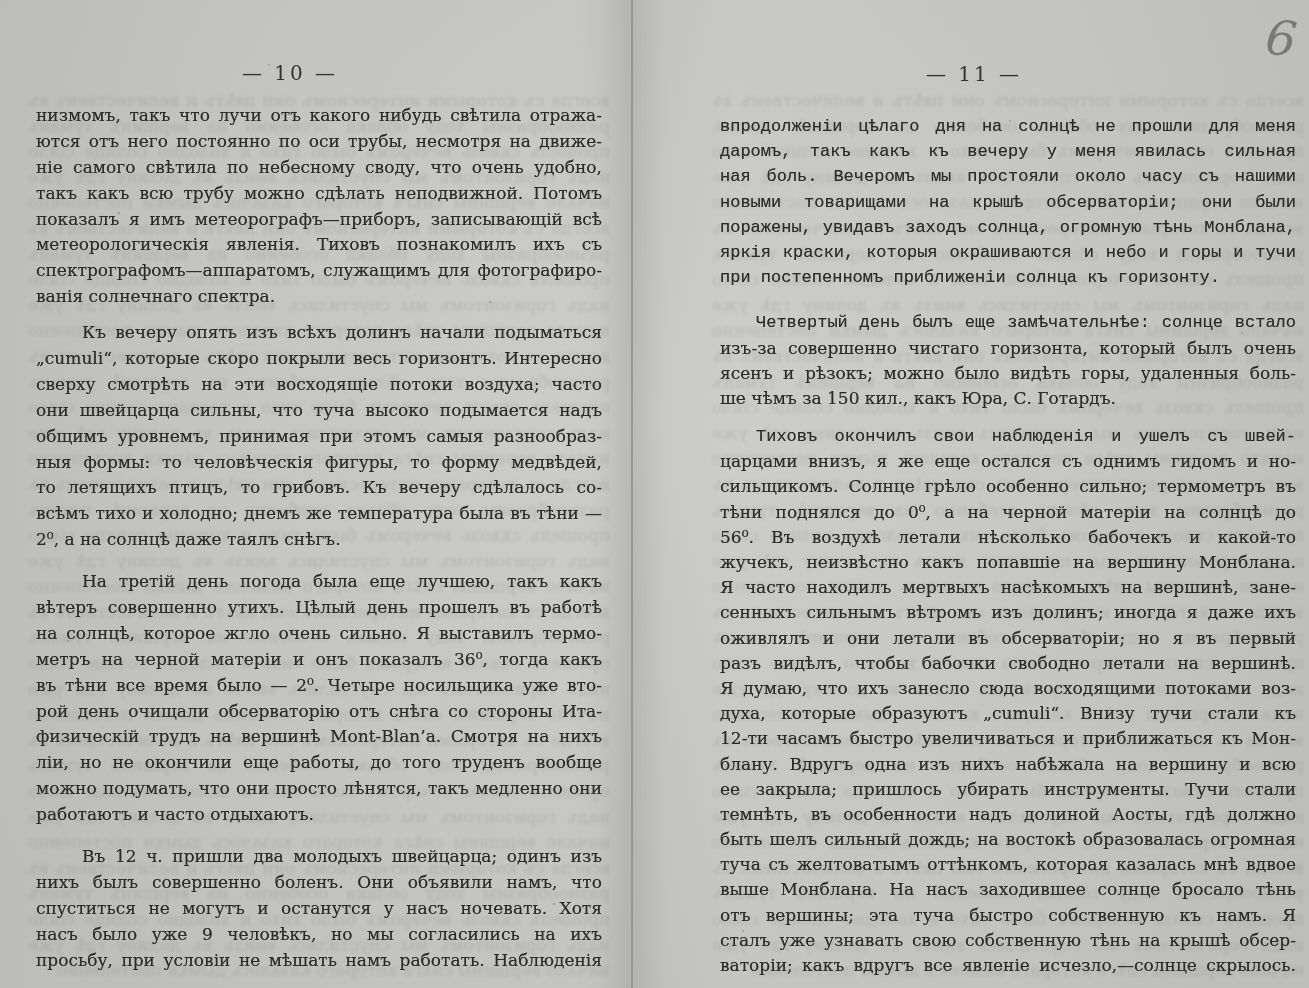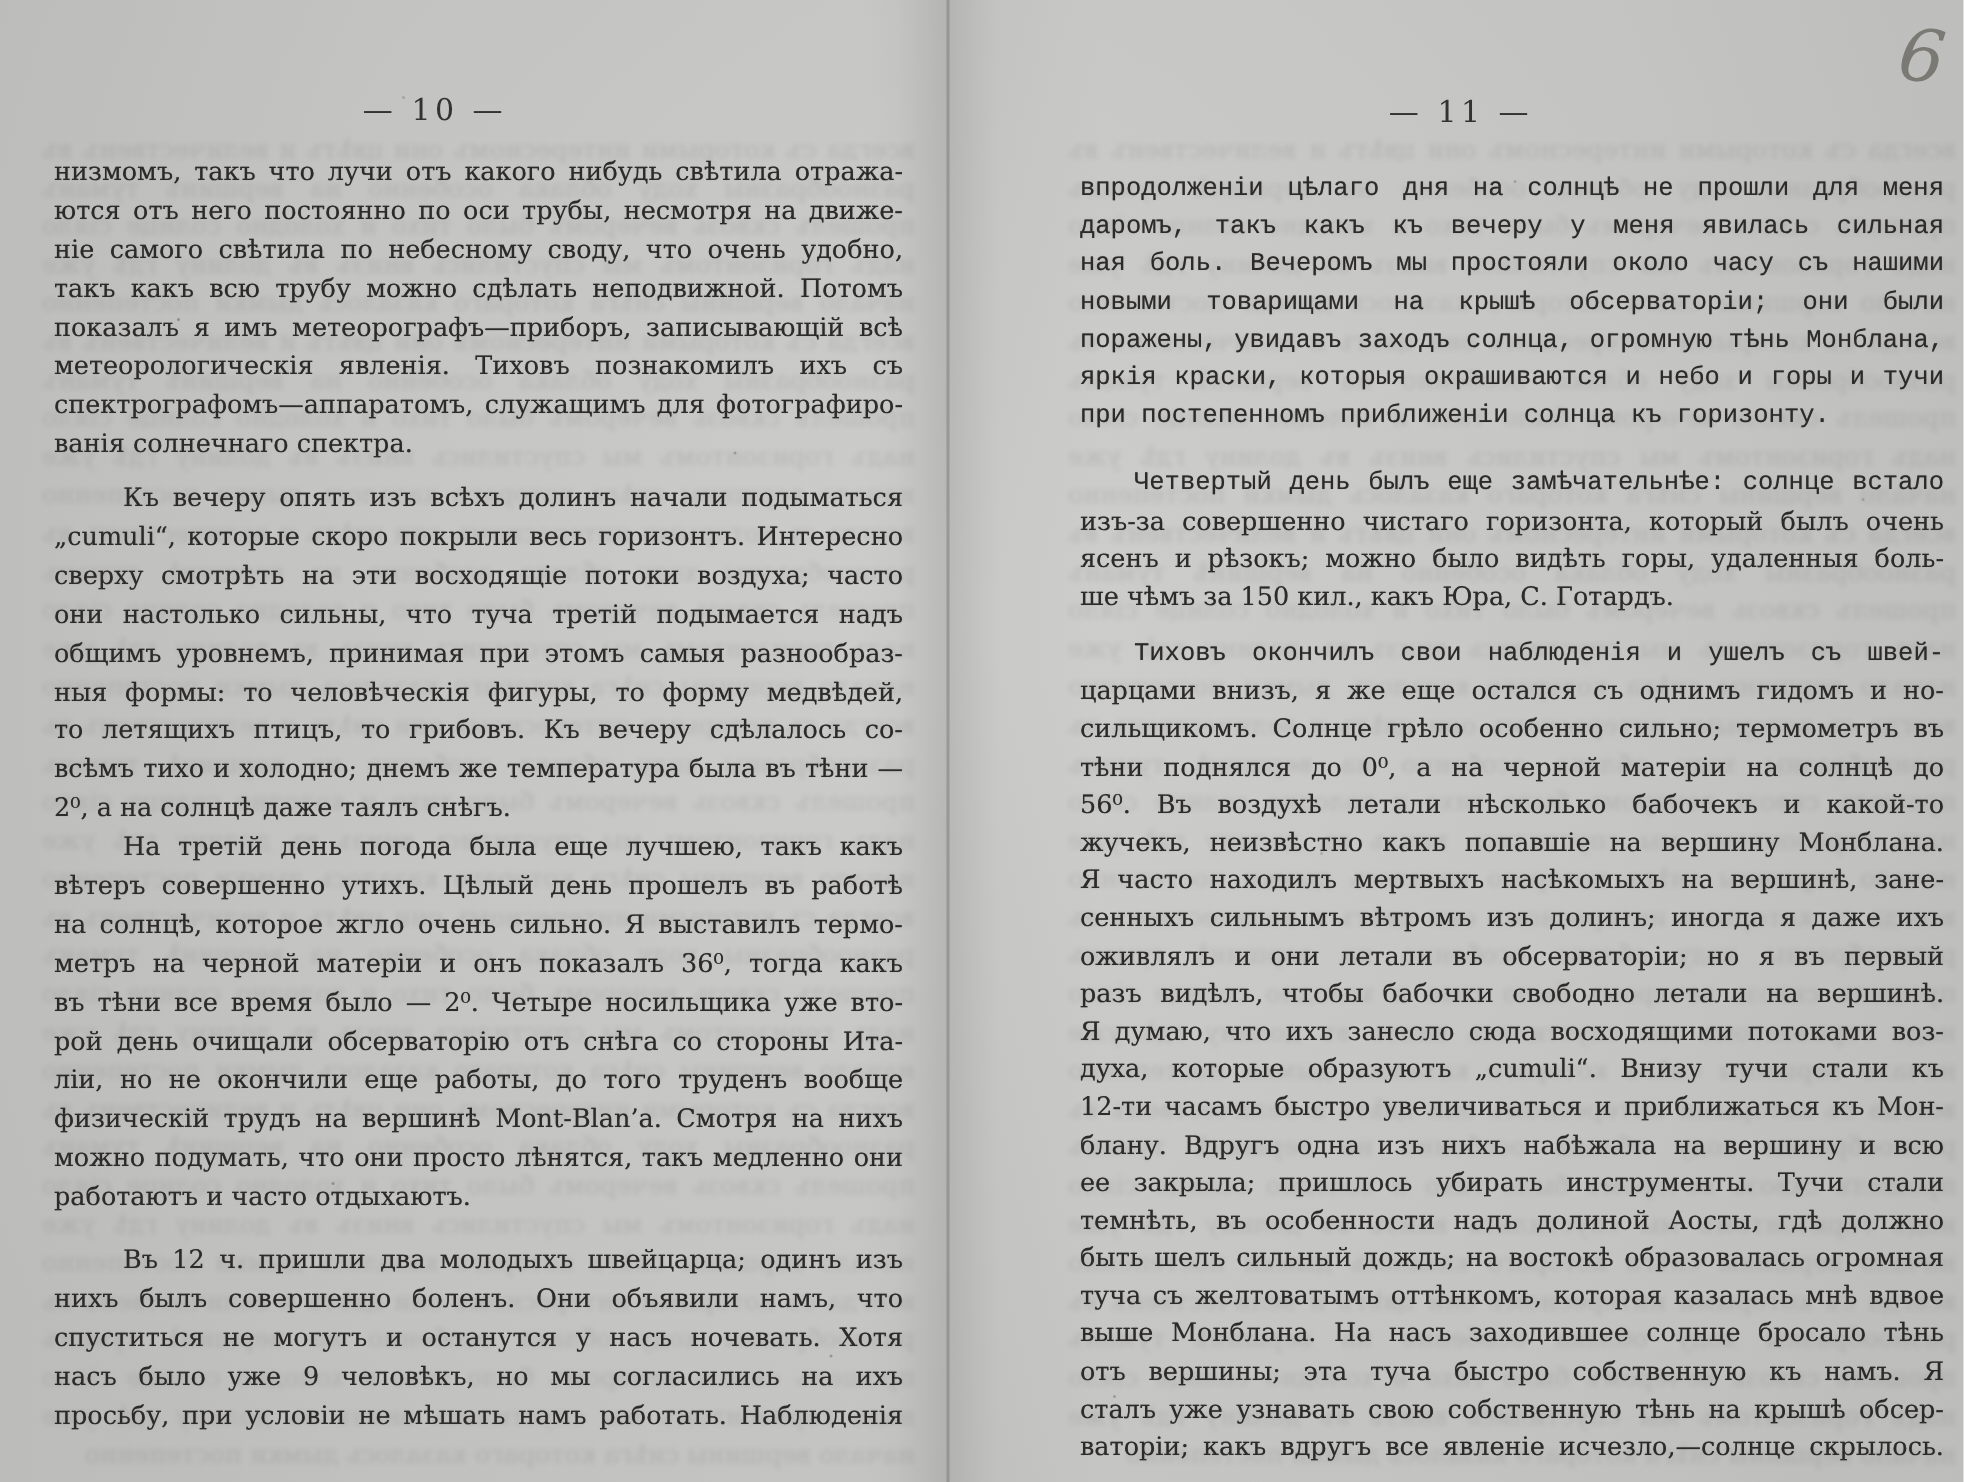--- a/index.html
+++ b/index.html
@@ -61,21 +61,21 @@
 
   .text-block{position:absolute;left:0;right:0;}
   .left .text-block{top:103px;}
   .right .text-block{top:114px;}
 
   .para{text-align:justify;font-size:17px;
     text-shadow:0 0 0.5px rgba(42,41,38,0.55);}
   .left  .para{line-height:25.9px;}
   .right .para{line-height:25.2px;}
   .left  .para:nth-child(1){margin-bottom:10px;}
-  .left  .para:nth-child(2){}
+  .left  .para:nth-child(2){margin-bottom:16px;}
   .left  .para:nth-child(3){margin-bottom:16px;}
   .right .para:nth-child(1){margin-bottom:20px;font-family:Liberation Mono, monospace;}
   .right .para:nth-child(2){margin-bottom:13px;}
 
   .line{
     text-align:justify;
     text-align-last:justify;
     overflow:hidden;
   }
   .left  .line{height:25.9px;}
@@ -114,36 +114,36 @@
           <div class="line">такъ какъ всю трубу можно сдѣлать неподвижной. Потомъ</div>
           <div class="line">показалъ я имъ метеорографъ—приборъ, записывающій всѣ</div>
           <div class="line">метеорологическія явленія. Тиховъ познакомилъ ихъ съ</div>
           <div class="line">спектрографомъ—аппаратомъ, служащимъ для фотографиро-</div>
           <div class="line">ванія солнечнаго спектра.</div>
         </div>
       <div class="para indent">
           <div class="line">Къ вечеру опять изъ всѣхъ долинъ начали подыматься</div>
           <div class="line">„cumuli“, которые скоро покрыли весь горизонтъ. Интересно</div>
           <div class="line">сверху смотрѣть на эти восходящіе потоки воздуха; часто</div>
-          <div class="line">они настолько сильны, что туча третій подымается надъ</div>
+          <div class="line">они швейцарца сильны, что туча высоко подымается надъ</div>
           <div class="line">общимъ уровнемъ, принимая при этомъ самыя разнообраз-</div>
           <div class="line">ныя формы: то человѣческія фигуры, то форму медвѣдей,</div>
           <div class="line">то летящихъ птицъ, то грибовъ. Къ вечеру сдѣлалось со-</div>
           <div class="line">всѣмъ тихо и холодно; днемъ же температура была въ тѣни —</div>
           <div class="line">2⁰, а на солнцѣ даже таялъ снѣгъ.</div>
         </div>
       <div class="para indent">
           <div class="line">На третій день погода была еще лучшею, такъ какъ</div>
           <div class="line">вѣтеръ совершенно утихъ. Цѣлый день прошелъ въ работѣ</div>
           <div class="line">на солнцѣ, которое жгло очень сильно. Я выставилъ термо-</div>
           <div class="line">метръ на черной матеріи и онъ показалъ 36⁰, тогда какъ</div>
           <div class="line">въ тѣни все время было — 2⁰. Четыре носильщика уже вто-</div>
           <div class="line">рой день очищали обсерваторію отъ снѣга со стороны Ита-</div>
+          <div class="line">физическій трудъ на вершинѣ Mont-Blan’a. Смотря на нихъ</div>
           <div class="line">ліи, но не окончили еще работы, до того труденъ вообще</div>
-          <div class="line">физическій трудъ на вершинѣ Mont-Blan’a. Смотря на нихъ</div>
           <div class="line">можно подумать, что они просто лѣнятся, такъ медленно они</div>
           <div class="line">работаютъ и часто отдыхаютъ.</div>
         </div>
       <div class="para indent runover">
           <div class="line">Въ 12 ч. пришли два молодыхъ швейцарца; одинъ изъ</div>
           <div class="line">нихъ былъ совершенно боленъ. Они объявили намъ, что</div>
           <div class="line">спуститься не могутъ и останутся у насъ ночевать. Хотя</div>
           <div class="line">насъ было уже 9 человѣкъ, но мы согласились на ихъ</div>
           <div class="line">просьбу, при условіи не мѣшать намъ работать. Наблюденія</div>
         </div>

